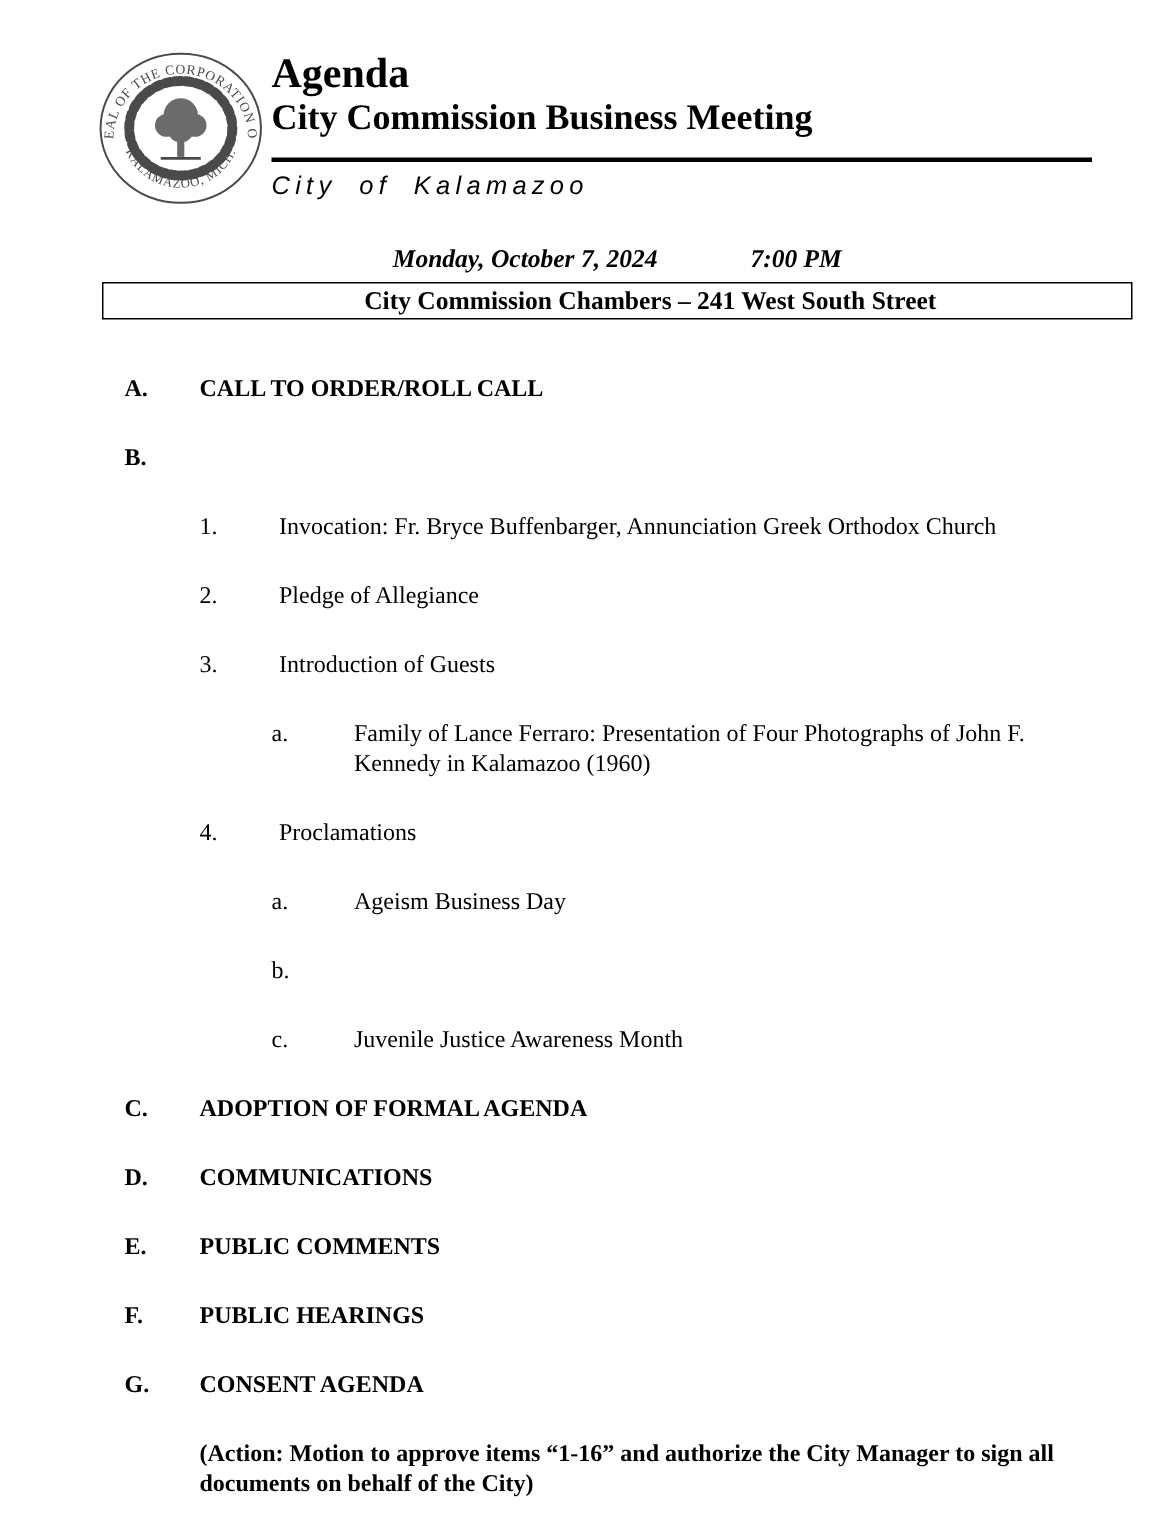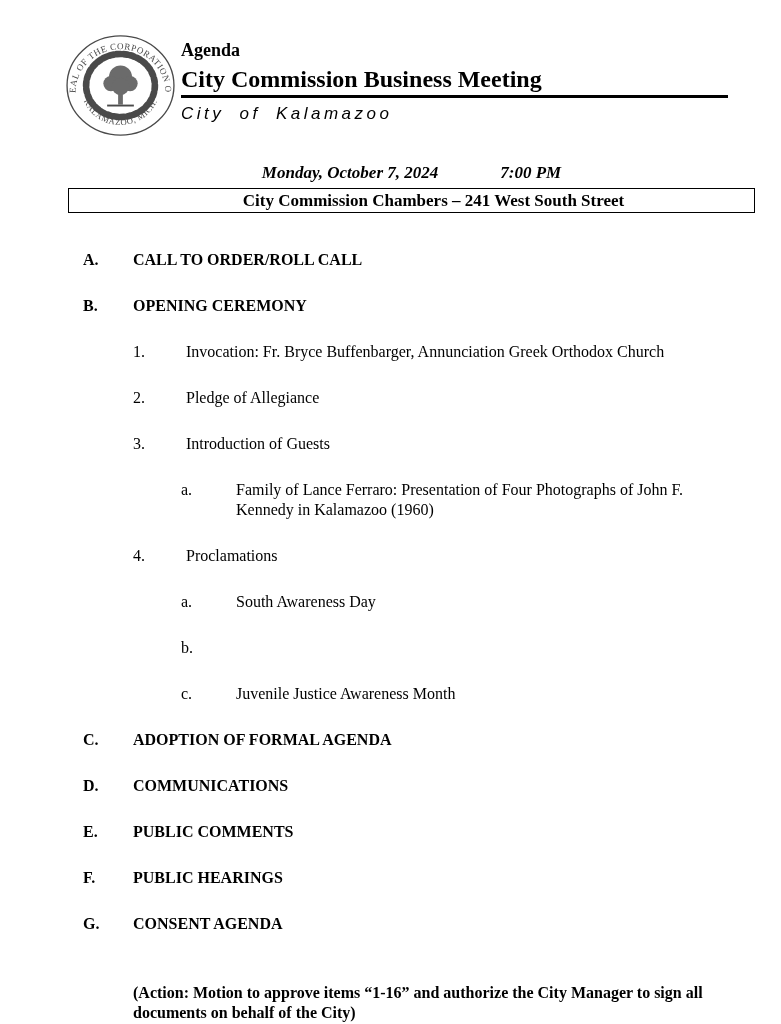--- a/index.html
+++ b/index.html
@@ -19,27 +19,27 @@
     position: absolute;
     left: 63px; top: 33px;
     width: 115px; height: 105px;
   }
   .title-block {
     position: absolute;
     left: 181px; top: 36px;
     width: 547px;
   }
   .title-line1 {
-    font-size: 18px;
+    font-size: 28px;
     font-weight: bold;
     line-height: 28px;
   }
   .title-line2-wrap {
     border-bottom: 3.5px solid #000;
-    padding-bottom: 1px;
+    padding-bottom: 11px;
     width: 100%;
   }
   .title-line2 {
     font-size: 24px;
     font-weight: bold;
     line-height: 30px;
     white-space: nowrap;
   }
   .subtitle {
     margin-top: 6px;
@@ -91,21 +91,21 @@
   }
   .row.bold { font-weight: bold; }
   .row .marker { flex: none; }
   .row.lvl0 { padding-left: 0; }
   .row.lvl0 .marker { width: 50px; }
   .row.lvl1 { padding-left: 50px; }
   .row.lvl1 .marker { width: 53px; }
   .row.lvl2 { padding-left: 98px; }
   .row.lvl2 .marker { width: 55px; }
   .row.lvl2 .text { max-width: 500px; }
-  .row.note .text { max-width: 595px; margin-top: 23px; }
+  .row.note .text { max-width: 595px; }
 </style>
 </head>
 <body>
 
 <div class="page">
 
   <svg class="seal" viewBox="0 0 120 110">
     <ellipse cx="60" cy="55" rx="56" ry="52" fill="none" stroke="#4a4a4a" stroke-width="1.4"></ellipse>
 
     <ellipse cx="60" cy="55" rx="36" ry="33" fill="none" stroke="#4a4a4a" stroke-width="7" stroke-dasharray="4 3.2" stroke-linecap="round"></ellipse>
@@ -148,21 +148,20 @@
     <span>City Commission Chambers – 241 West South Street</span>
   </div>
 
   <div class="agenda">
       <div class="row lvl0 bold">
         <span class="marker">A.</span>
         <span class="text">CALL TO ORDER/ROLL CALL</span>
       </div>
       <div class="row lvl0 bold">
         <span class="marker">B.</span>
-        <span class="text">OPENING CEREMONY</span>
       </div>
       <div class="row lvl1">
         <span class="marker">1.</span>
         <span class="text">Invocation: Fr. Bryce Buffenbarger, Annunciation Greek Orthodox Church</span>
       </div>
       <div class="row lvl1">
         <span class="marker">2.</span>
         <span class="text">Pledge of Allegiance</span>
       </div>
       <div class="row lvl1">
@@ -172,21 +171,21 @@
       <div class="row lvl2">
         <span class="marker">a.</span>
         <span class="text">Family of Lance Ferraro: Presentation of Four Photographs of John F. Kennedy in Kalamazoo (1960)</span>
       </div>
       <div class="row lvl1">
         <span class="marker">4.</span>
         <span class="text">Proclamations</span>
       </div>
       <div class="row lvl2">
         <span class="marker">a.</span>
-        <span class="text">South Awareness Day</span>
+        <span class="text">Ageism Business Day</span>
       </div>
       <div class="row lvl2">
         <span class="marker">b.</span>
       </div>
       <div class="row lvl2">
         <span class="marker">c.</span>
         <span class="text">Juvenile Justice Awareness Month</span>
       </div>
       <div class="row lvl0 bold">
         <span class="marker">C.</span>

